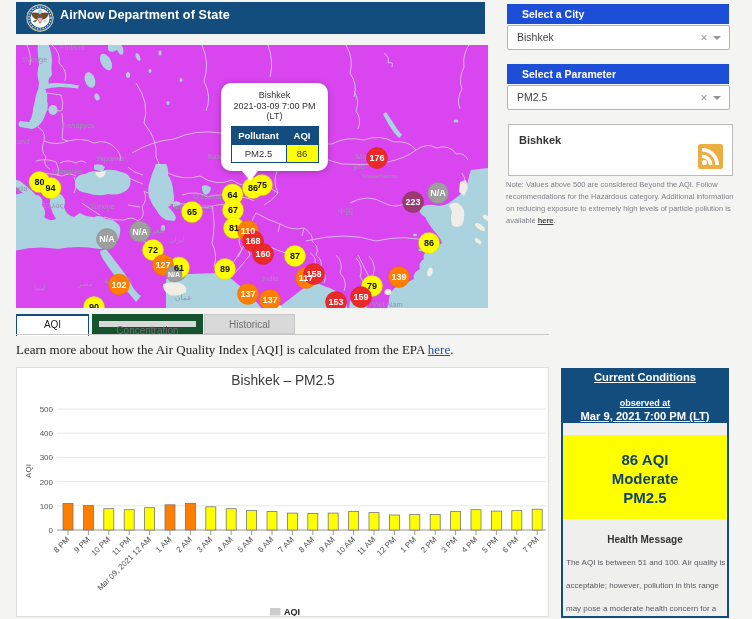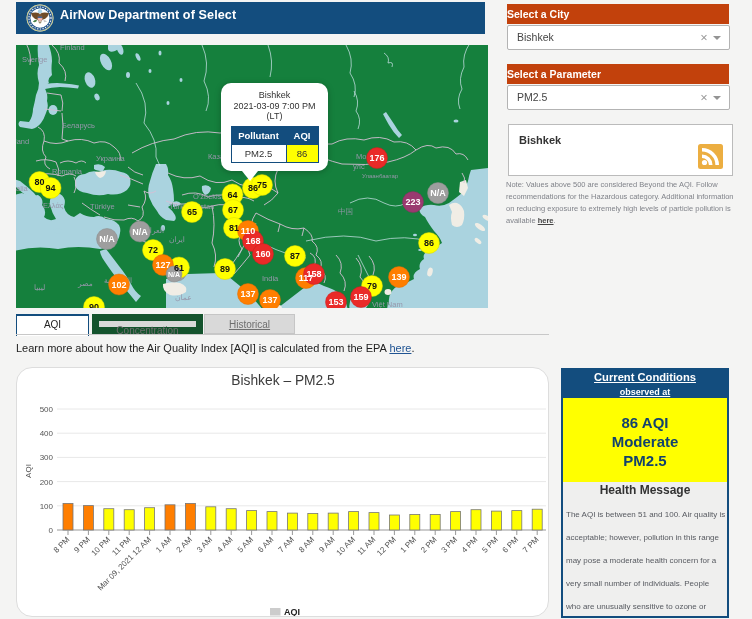--- a/index.html
+++ b/index.html
@@ -2,44 +2,44 @@
 <html><head>
 <meta charset="utf-8">
 <style>
   html,body{margin:0;padding:0;}
   body{width:752px;height:619px;background:#f4f4f3;font-family:"Liberation Sans",sans-serif;position:relative;overflow:hidden;}
   .abs{position:absolute;}
   
   #header{left:16px;top:2px;width:469px;height:32px;background:#134d7e;}
   #header .title{position:absolute;left:44px;top:6px;color:#fff;font-size:12.6px;font-weight:bold;letter-spacing:0.1px;}
   
-  .sbar{left:507px;width:222px;height:20px;background:#c2410c;color:#fff;font-weight:bold;font-size:10.5px;line-height:20px;padding-left:0;box-sizing:border-box;}
+  .sbar{left:507px;width:222px;height:20px;background:#1d4ed8;color:#fff;font-weight:bold;font-size:10.5px;line-height:20px;padding-left:15px;box-sizing:border-box;}
   .sdrop{left:507px;width:223px;height:25px;background:#fff;border:1px solid #b3b3b3;border-radius:2px;box-sizing:border-box;font-size:10.5px;color:#444;line-height:23px;padding-left:9px;}
   .sdrop .x{position:absolute;right:21px;top:0;color:#9a9a9a;font-size:9.5px;}
   .sdrop .caret{position:absolute;right:8px;top:10px;width:0;height:0;border-left:4px solid transparent;border-right:4px solid transparent;border-top:4.5px solid #949494;}
   #rssbox{left:508px;top:124px;width:225px;height:52px;background:#fff;border:1px solid #bbb;box-sizing:border-box;}
   #rssbox .t{position:absolute;left:10px;top:9px;font-size:11px;font-weight:bold;color:#333;}
   #note{left:506px;top:179px;width:240px;font-size:7.5px;color:#80838a;line-height:12px;white-space:nowrap;}
   #note a{color:#444;font-weight:bold;}
   
   #tabs{left:16px;top:314px;width:533px;height:22px;}
   .tab{position:absolute;top:0;height:20px;box-sizing:border-box;text-align:center;font-size:10px;}
   #tabline{left:16px;top:334px;width:533px;height:1px;background:#c8c8c8;}
-  #learn{left:16px;top:342px;font-size:11px;color:#222;}
+  #learn{left:16px;top:342px;font-size:13px;color:#222;font-family:Liberation Serif, serif;}
   #learn a{color:#205493;}
   
-  #card{left:16px;top:367px;width:533px;height:250px;background:#fff;border:1px solid #ddd;border-radius:16px;box-sizing:border-box;}
+  #card{left:16px;top:367px;width:533px;height:250px;background:#fff;border:1px solid #ddd;border-radius:0;box-sizing:border-box;}
   
   #cc{left:561px;top:368px;width:168px;height:250px;border:2px solid #134d7e;background:#efefee;box-sizing:border-box;}
   #cc .hdr{background:#134d7e;color:#fff;text-align:center;padding:1px 0 1px 0;text-decoration:underline;}
   #cc .hdr .l1{font-size:11.2px;font-weight:bold;}
-  #cc .hdr .l2{font-size:9px;font-weight:bold;margin-top:4px;}
+  #cc .hdr .l2{font-size:9px;font-weight:bold;margin-top:15px;}
   #cc .hdr .l3{font-size:11.2px;font-weight:bold;margin-top:2px;}
-  #cc .yel{background:#ffff00;color:#12426e;text-align:center;font-weight:bold;font-size:15px;padding:15px 0 12px 0;line-height:19px;}
-  #cc .hm{font-size:12px;font-weight:bold;color:#333;text-align:center;margin-top:1px;}
+  #cc .yel{background:#ffff00;color:#12426e;text-align:center;font-weight:bold;font-size:15px;padding:15px 0 12px 0;line-height:19px;margin-top:12px;}
+  #cc .hm{font-size:10px;font-weight:bold;color:#333;text-align:center;margin-top:15px;}
   #cc .para{font-size:8px;color:#575a60;line-height:23px;margin:6px 0 0 3px;white-space:nowrap;}
 </style>
 </head>
 <body>
 <div id="header" class="abs">
   <svg class="abs" style="left:10px;top:2px" width="28" height="28" viewBox="0 0 28 28">
     <circle cx="14" cy="14" r="13.4" fill="#eef0f2"></circle>
     <circle cx="14" cy="14" r="13.1" fill="none" stroke="#c2c477" stroke-width="0.9"></circle>
     <circle cx="14" cy="14" r="11" fill="none" stroke="#2d5d92" stroke-width="3"></circle>
     <circle cx="14" cy="14" r="11" fill="none" stroke="#ffffff" stroke-width="1.1" stroke-dasharray="1.1 1.6"></circle>
@@ -48,24 +48,24 @@
     <path d="M13.4 9.6 Q9.5 7.4 4.6 9.6 L5.6 10.4 Q5.2 11.3 6.4 12 Q6.2 13 7.6 13.6 Q7.8 14.6 9.4 15 Q10.9 15.2 12.3 16.2 L13.4 13.2 Z" fill="#6f4b28"></path>
     <path d="M14.6 9.6 Q18.5 7.4 23.4 9.6 L22.4 10.4 Q22.8 11.3 21.6 12 Q21.8 13 20.4 13.6 Q20.2 14.6 18.6 15 Q17.1 15.2 15.7 16.2 L14.6 13.2 Z" fill="#6f4b28"></path>
     <ellipse cx="14" cy="13.6" rx="2.9" ry="3.6" fill="#7a5230"></ellipse>
     <path d="M11.8 12.4 h4.4 v1.6 h-4.4 Z" fill="#44679a"></path>
     <path d="M11.8 14 h4.4 v1.9 q-2.2 2.3 -4.4 0 Z" fill="#e9968e"></path>
     <path d="M12.1 14.2 v2.4 M13.4 14.2 v3.2 M14.7 14.2 v3.2 M16 14.2 v2.5" stroke="#fff" stroke-width="0.4" fill="none"></path>
     <path d="M10.6 15.4 Q8.2 15.6 6.8 17.8 Q8.8 18.8 10.3 17.6 Q11.3 16.6 10.6 15.4 Z" fill="#4a8048"></path>
     <path d="M17.4 15.4 L21.4 17.6 L18 18.2 Z" fill="#c9c9c9"></path>
     <path d="M12.2 16.8 Q14 18.6 15.8 16.8 Q15.5 19.2 14 19.8 Q12.5 19.2 12.2 16.8 Z" fill="#9a8a6a"></path>
   </svg>
-  <div class="title">AirNow Department of Select</div>
-</div>
-
-<div class="abs" id="map" style="left:16px;top:45px;width:472px;height:263px;background:#15803d;overflow:hidden;">
+  <div class="title">AirNow Department of State</div>
+</div>
+
+<div class="abs" id="map" style="left:16px;top:45px;width:472px;height:263px;background:#d946ef;overflow:hidden;">
     <svg width="472" height="263" viewBox="0 0 472 263" style="display:block">
   <g fill="#aad3df" stroke="none">
 
     <path d="M22 -2 L32 -2 Q36 8 36 16 Q35 24 36 30 Q31 34 33 38 L30 40 Q28 42 30 46 Q32 50 31 56 Q33 62 30 68 Q28 74 25 78 Q21 83 16 84 L4 82 Q1 79 4 76 L13 77 Q17 71 17 64 Q19 56 20 50 Q23 44 23 38 Q20 28 23 20 Q21 8 22 -2 Z"></path>
     <path d="M29 39 Q40 37.5 48 38.5 Q56 39 63 40.5 L62 43.5 Q52 42 44 42 Q35 42.5 29 44 Z"></path>
     <ellipse cx="37" cy="65" rx="4.5" ry="5"></ellipse>
 
     <ellipse cx="74" cy="35" rx="5" ry="8" transform="rotate(-20 74 35)"></ellipse>
     <ellipse cx="90" cy="17" rx="5" ry="9" transform="rotate(-28 90 17)"></ellipse>
         <path d="M92 -2 L104 -2 Q104 4 99 6 Q93 8 92 4 Z"></path>
@@ -311,21 +311,21 @@
     <circle cx="6.5" cy="18.5" r="2.6" fill="#fff"></circle>
     <path d="M4 10.5 a10.5 10.5 0 0 1 10.5 10.5 h-3.6 a6.9 6.9 0 0 0 -6.9 -6.9 Z" fill="#fff"></path>
     <path d="M4 4 a17 17 0 0 1 17 17 h-3.6 a13.4 13.4 0 0 0 -13.4 -13.4 Z" fill="#fff"></path>
   </svg>
 </div>
 <div class="abs" id="note">Note: Values above 500 are considered Beyond the AQI. Follow<br>recommendations for the Hazardous category. Additional information<br>on reducing exposure to extremely high levels of particle pollution is<br>available <a href="#">here</a>.</div>
 
 <div class="abs" id="tabs">
   <div class="tab" style="left:0;width:73px;background:#fff;border:1px solid #134d7e;border-top-width:2px;color:#222;line-height:18px;height:22px;border-bottom:none;">AQI</div>
   <div class="tab" style="left:76px;width:111px;background:#d9d9d9;border:7px solid #14532d;color:#6e6e6e;line-height:19px;">Concentration</div>
-  <div class="tab" style="left:188px;width:91px;background:#d9d9d9;border:1px solid #c6c6c6;color:#6e6e6e;line-height:19px;text-decoration:underline;">Historical</div>
+  <div class="tab" style="left:188px;width:91px;background:#d9d9d9;border:1px solid #c6c6c6;color:#6e6e6e;line-height:19px;">Historical</div>
 </div>
 <div class="abs" id="tabline"></div>
 <div class="abs" id="learn">Learn more about how the Air Quality Index [AQI] is calculated from the EPA <a href="#">here</a>.</div>
 
 <div class="abs" id="card">
 <svg width="531" height="248" viewBox="0 0 531 248" style="display:block">
   <text x="266" y="17" text-anchor="middle" font-size="13.8" fill="#3c3c3c" font-family="Liberation Sans, sans-serif">Bishkek – PM2.5</text>
 
   <g stroke="#e8e8e8" stroke-width="1">
     <line x1="40" y1="41" x2="529" y2="41"></line>
@@ -423,17 +423,18 @@
 
   <rect x="253" y="240" width="10.5" height="7.5" fill="#ccc"></rect>
   <text x="267" y="247" font-size="9" font-weight="bold" fill="#222" font-family="Liberation Sans, sans-serif">AQI</text>
 </svg>
 </div>
 
 <div class="abs" id="cc">
   <div class="hdr">
     <div class="l1">Current Conditions</div>
     <div class="l2">observed at</div>
+    <div class="l3">Mar 9, 2021 7:00 PM (LT)</div>
   </div>
   <div class="yel">86 AQI<br>Moderate<br>PM2.5</div>
   <div class="hm">Health Message</div>
   <div class="para">The AQI is between 51 and 100. Air quality is<br>acceptable; however, pollution in this range<br>may pose a moderate health concern for a<br>very small number of individuals. People<br>who are unusually sensitive to ozone or<br>particle pollution may experience respiratory<br>symptoms.</div>
 </div>
 
 </body></html>

